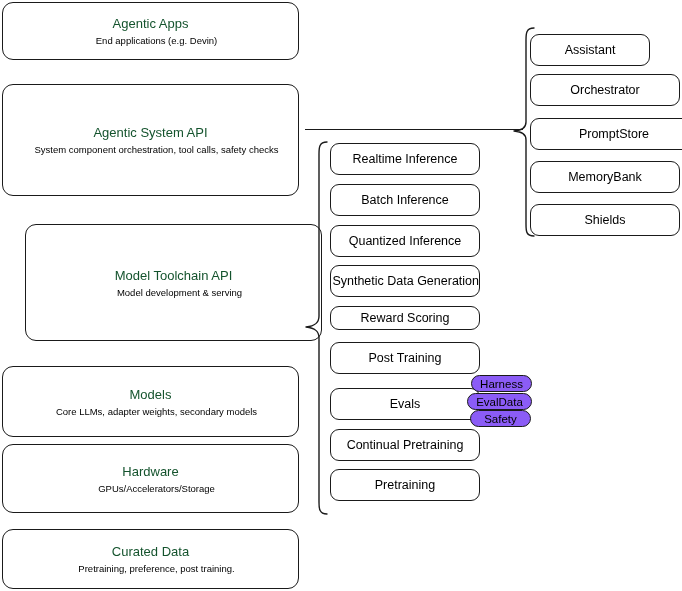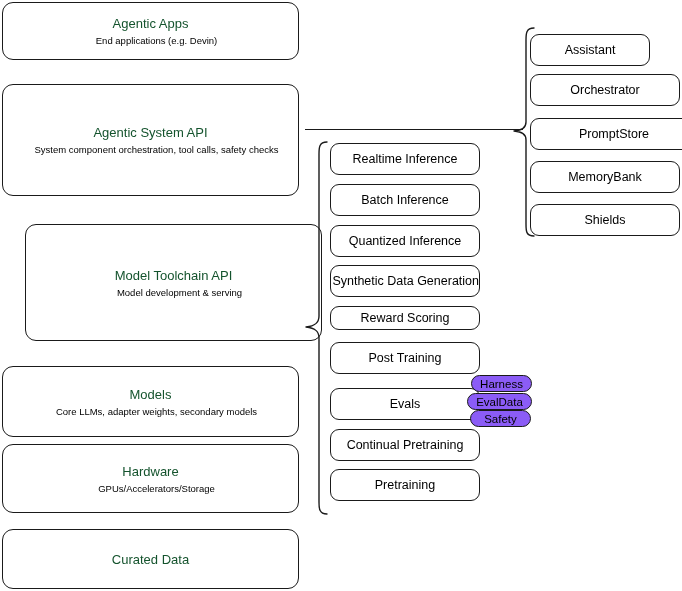--- a/index.html
+++ b/index.html
@@ -104,20 +104,21 @@
     <div class="subtitle">Core LLMs, adapter weights, secondary models</div>
   </div>
 
   <div class="box" style="left:2px; top:444px; width:297px; height:69px;">
     <div class="title">Hardware</div>
     <div class="subtitle">GPUs/Accelerators/Storage</div>
   </div>
 
   <div class="box" style="left:2px; top:529px; width:297px; height:60px;">
     <div class="title">Curated Data</div>
+    <div class="subtitle">Pretraining, preference, post training.</div>
   </div>
 
   <div class="connector" style="left:305px; top:129px; width:218px; height:1.2px;"></div>
 
   <div class="brace" style="left:303px; top:140px;">
     <svg width="26" height="380" viewBox="0 0 26 380" fill="none" xmlns="http://www.w3.org/2000/svg">
       <path d="M24 2 C16 2 16 8 16 14 L16 176 C16 183 12 186 3 187 C12 188 16 191 16 198 L16 362 C16 368 16 374 24 374" stroke="#1a1a1a" stroke-width="1.4" fill="none" stroke-linecap="round" stroke-linejoin="round"></path>
     </svg>
   </div>
 

